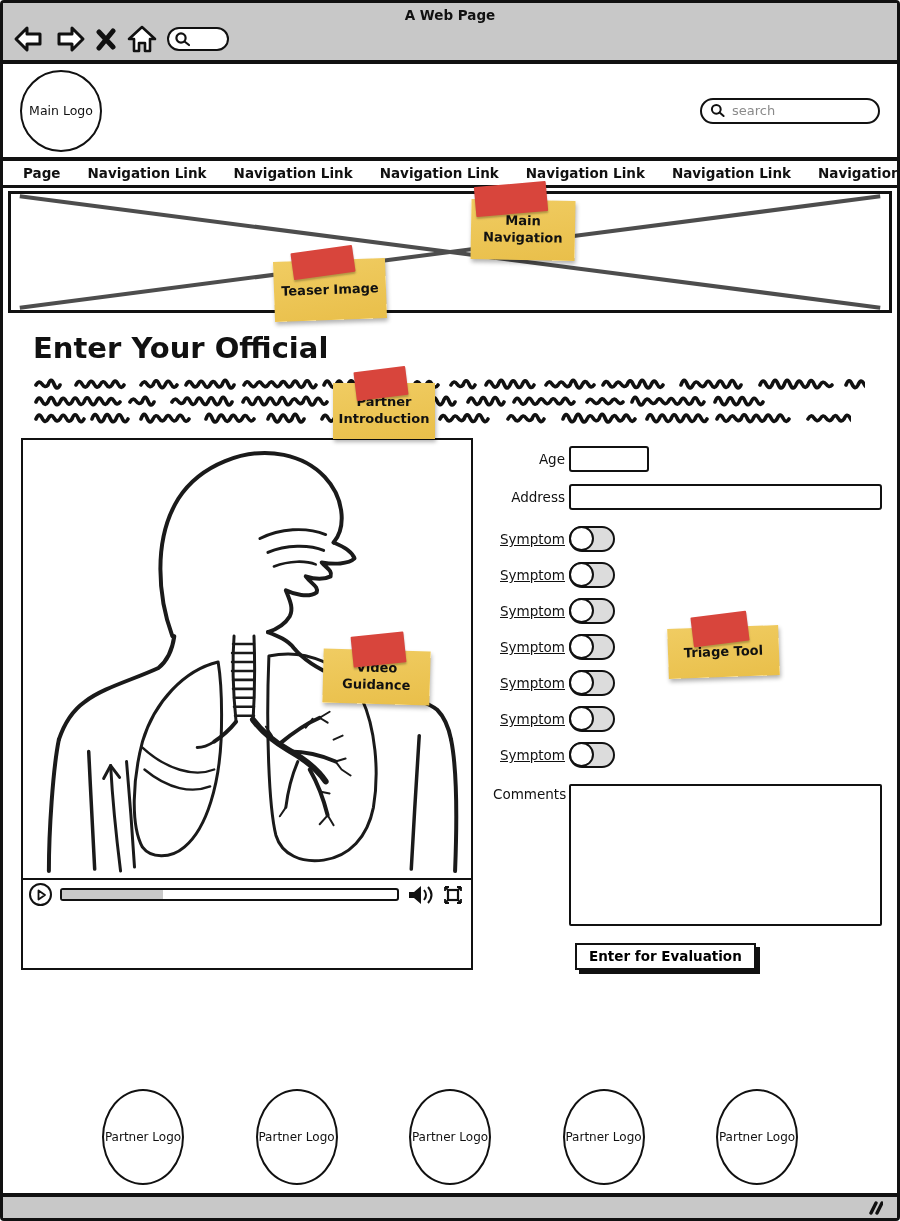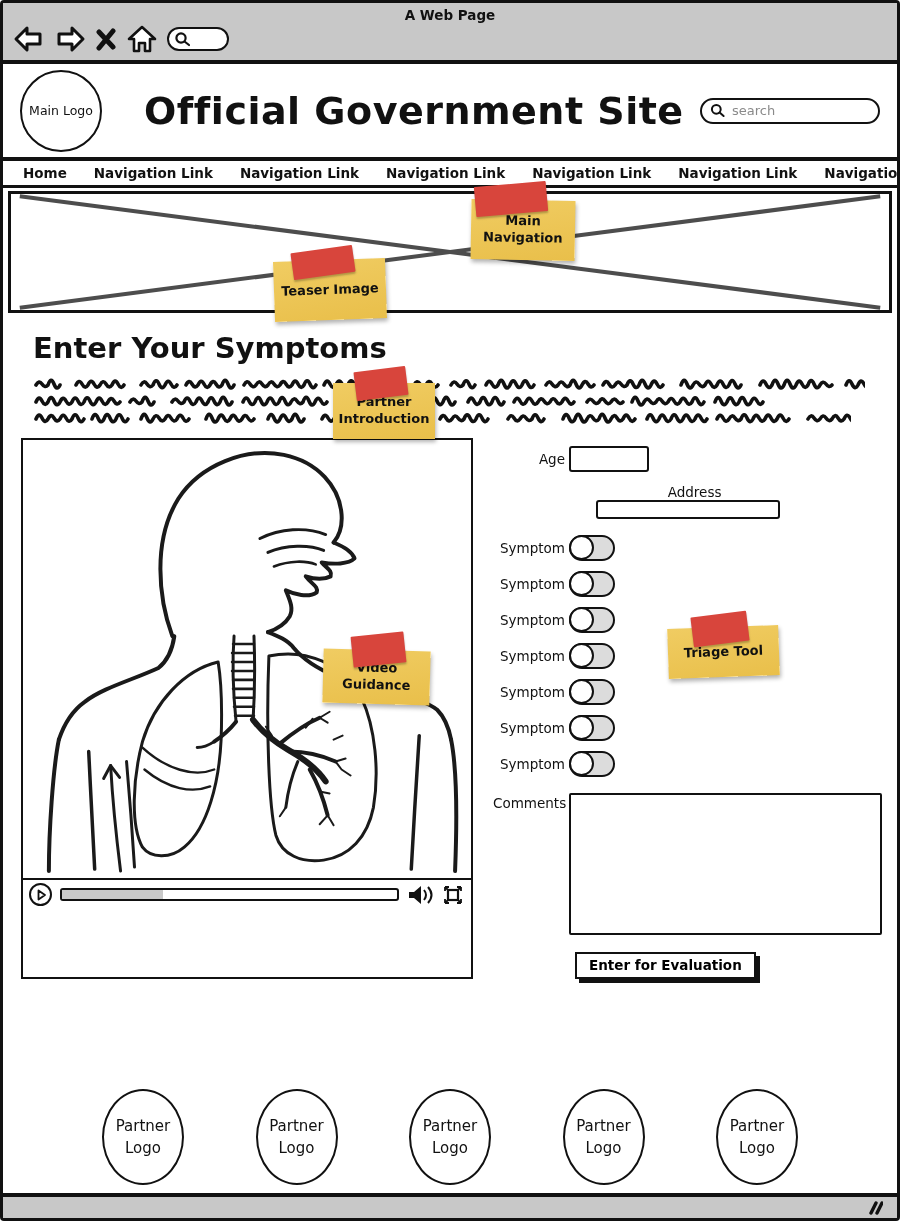--- a/index.html
+++ b/index.html
@@ -59,38 +59,38 @@
   .progress-fill{height:100%;background:#c9c9c9;}
 
   
   .triage-form{flex:1;padding-top:8px;}
   .form-row{display:flex;align-items:center;margin-bottom:12px;}
   .flabel{width:72px;text-align:right;margin-right:4px;font-size:13.5px;flex:0 0 auto;}
   .in{border:2.5px solid #111;border-radius:3px;height:26px;background:#fff;outline:none;
     font-family:"DejaVu Sans",sans-serif;font-size:13px;padding:0 5px;}
   .in-age{width:80px;}
   .in-address{flex:1;}
-  .sym-row{margin-bottom:10px;}
+  .sym-row{margin-bottom:10px;text-decoration:underline;}
   .toggle{width:46px;height:26px;border:2.5px solid #111;border-radius:13px;background:#dcdcdc;
     position:relative;cursor:pointer;flex:0 0 auto;}
   .knob{position:absolute;left:-2.5px;top:-2.5px;width:25px;height:25px;border:2.5px solid #111;
     border-radius:50%;background:#fff;}
   .comments-row{align-items:flex-start;margin-top:16px;justify-content:center;}
   .comments-row .flabel{margin-top:2px;}
   .in-comments{flex:1;height:142px;resize:none;border:2.5px solid #111;border-radius:2px;
     font-family:"DejaVu Sans",sans-serif;font-size:13px;padding:4px;outline:none;}
   .submit-row{margin-top:17px;margin-left:82px;}
   .submit-btn{border:2.5px solid #111;background:#fff;font-family:"DejaVu Sans",sans-serif;
     font-size:13.5px;font-weight:600;padding:3px 12px 4px;box-shadow:4px 4px 0 #111;cursor:pointer;}
 
   
   .partners{margin-top:auto;margin-bottom:8px;display:flex;justify-content:space-between;
     padding:0 99px;}
   .partner{width:82px;height:96px;border:2.5px solid #111;border-radius:50%;display:flex;
-    align-items:center;justify-content:center;text-align:center;font-size:15px;line-height:1.5;}
+    align-items:center;justify-content:center;text-align:center;font-size:12px;line-height:1.5;}
 
   
   .status-bar{height:25px;background:var(--chrome-gray,#c8c8c8);border-top:4px solid #111;
     position:relative;flex:0 0 auto;}
   .grip{position:absolute;right:14px;top:4px;}
 
   
   .sticky{position:absolute;background:linear-gradient(172deg,#f0cc62,var(--sticky-yellow,#e9bf4a));
     box-shadow:1px 3px 4px rgba(0,0,0,.3);display:flex;align-items:center;justify-content:center;
     text-align:center;font-size:13px;font-weight:600;color:#111;z-index:30;padding:4px;line-height:1.3;}
@@ -129,51 +129,50 @@
         <svg width="18" height="17" viewBox="0 0 18 17">
             <circle cx="7" cy="7" r="4.6" fill="none" stroke="#111" stroke-width="2.2"></circle>
             <line x1="10.5" y1="10.5" x2="15" y2="14" stroke="#111" stroke-width="2.2" stroke-linecap="round"></line>
           </svg>
       </span>
     </div>
   </div>
 
   <div class="site-header">
     <div class="logo-circle">Main Logo</div>
-    <div class="site-title">Official Government Site</div>
     <div class="hdr-search">
       <svg width="16" height="16" viewBox="0 0 16 16">
           <circle cx="6.3" cy="6.3" r="4.4" fill="none" stroke="#111" stroke-width="2"></circle>
           <line x1="9.6" y1="9.6" x2="13.6" y2="13" stroke="#111" stroke-width="2" stroke-linecap="round"></line>
         </svg>
       <input placeholder="search" style="">
     </div>
   </div>
 
   <div class="nav-bar">
-    <span class="nav-item">Home</span>
+    <span class="nav-item">Page</span>
     <span class="nav-item">Navigation Link</span>
     <span class="nav-item">Navigation Link</span>
     <span class="nav-item">Navigation Link</span>
     <span class="nav-item">Navigation Link</span>
     <span class="nav-item">Navigation Link</span>
     <span class="nav-item">Navigation Link</span>
   </div>
 
   <div class="teaser-wrap">
     <div class="teaser">
       <svg viewBox="0 0 100 100" preserveAspectRatio="none">
         <line x1="1" y1="2" x2="99" y2="98" stroke="#4d4d4d" stroke-width="4" vector-effect="non-scaling-stroke"></line>
         <line x1="99" y1="2" x2="1" y2="98" stroke="#4d4d4d" stroke-width="4" vector-effect="non-scaling-stroke"></line>
       </svg>
     </div>
   </div>
 
   <div class="section">
-    <h1 class="page-h1">Enter Your Symptoms</h1>
+    <h1 class="page-h1">Enter Your Official</h1>
     <svg class="squiggle" width="832" height="15" viewBox="0 0 832 15">
         <path d="M3,10 q3,-5.2 6,-1 q3,4.5 6,1 q3,-8.9 6,-1 q3,7.6 6,1M43,10 q3,-6.6 6,-1 q3,5.6 6,1 q3,-6.9 6,-1 q3,5.8 6,1 q3,-6.0 6,-1 q3,5.1 6,1 q3,-7.2 6,-1 q3,6.1 6,1M108,10 q3,-5.6 6,-1 q3,4.8 6,1 q3,-8.1 6,-1 q3,6.8 6,1 q3,-7.1 6,-1 q3,6.0 6,1M153,10 q3,-6.2 6,-1 q3,5.2 6,1 q3,-7.1 6,-1 q3,6.1 6,1 q3,-6.2 6,-1 q3,5.3 6,1 q3,-8.9 6,-1 q3,7.6 6,1M211,10 q3,-5.8 6,-1 q3,4.9 6,1 q3,-5.6 6,-1 q3,4.7 6,1 q3,-5.6 6,-1 q3,4.8 6,1 q3,-6.2 6,-1 q3,5.2 6,1 q3,-7.2 6,-1 q3,6.1 6,1 q3,-8.0 6,-1 q3,6.8 6,1M291,10 q3,-7.2 6,-1 q3,6.1 6,1 q3,-7.5 6,-1 q3,6.4 6,1 q3,-7.7 6,-1 q3,6.6 6,1 q3,-8.9 6,-1 q3,7.5 6,1 q3,-7.5 6,-1 q3,6.4 6,1 q3,-8.7 6,-1 q3,7.4 6,1M381,10 q3,-5.7 6,-1 q3,4.8 6,1 q3,-6.4 6,-1 q3,5.5 6,1M418,10 q3,-5.4 6,-1 q3,4.5 6,1 q3,-8.1 6,-1 q3,6.9 6,1M453,10 q3,-6.9 6,-1 q3,5.8 6,1 q3,-8.8 6,-1 q3,7.5 6,1 q3,-7.8 6,-1 q3,6.6 6,1 q3,-7.8 6,-1 q3,6.6 6,1M513,10 q3,-5.6 6,-1 q3,4.7 6,1 q3,-5.5 6,-1 q3,4.7 6,1 q3,-8.7 6,-1 q3,7.4 6,1 q3,-6.3 6,-1 q3,5.3 6,1M570,10 q3,-6.3 6,-1 q3,5.4 6,1 q3,-5.2 6,-1 q3,4.4 6,1 q3,-7.7 6,-1 q3,6.6 6,1 q3,-8.7 6,-1 q3,7.4 6,1 q3,-7.2 6,-1 q3,6.1 6,1M648,10 q3,-8.7 6,-1 q3,7.4 6,1 q3,-5.5 6,-1 q3,4.6 6,1 q3,-7.1 6,-1 q3,6.1 6,1 q3,-7.6 6,-1 q3,6.5 6,1 q3,-8.6 6,-1 q3,7.3 6,1M727,10 q3,-7.4 6,-1 q3,6.3 6,1 q3,-8.9 6,-1 q3,7.5 6,1 q3,-8.9 6,-1 q3,7.5 6,1 q3,-7.2 6,-1 q3,6.1 6,1 q3,-8.3 6,-1 q3,7.0 6,1 q3,-5.0 6,-1 q3,4.3 6,1M813,10 q3,-7.9 6,-1 q3,6.7 6,1 q3,-7.2 6,-1 q3,6.1 6,1" fill="none" stroke="#111" stroke-width="3.6" stroke-linecap="round"></path>
       </svg>
     <svg class="squiggle" width="756" height="15" viewBox="0 0 756 15">
         <path d="M3,10 q3,-7.2 6,-1 q3,6.1 6,1 q3,-8.3 6,-1 q3,7.0 6,1 q3,-6.7 6,-1 q3,5.7 6,1 q3,-7.6 6,-1 q3,6.4 6,1 q3,-8.0 6,-1 q3,6.8 6,1 q3,-7.2 6,-1 q3,6.1 6,1 q3,-6.2 6,-1 q3,5.3 6,1M97,10 q3,-5.1 6,-1 q3,4.3 6,1 q3,-8.8 6,-1 q3,7.5 6,1M139,10 q3,-5.1 6,-1 q3,4.3 6,1 q3,-7.5 6,-1 q3,6.4 6,1 q3,-7.4 6,-1 q3,6.3 6,1 q3,-7.9 6,-1 q3,6.7 6,1 q3,-9.0 6,-1 q3,7.6 6,1M210,10 q3,-7.6 6,-1 q3,6.5 6,1 q3,-8.2 6,-1 q3,7.0 6,1 q3,-7.5 6,-1 q3,6.4 6,1 q3,-8.3 6,-1 q3,7.1 6,1 q3,-5.6 6,-1 q3,4.7 6,1 q3,-9.0 6,-1 q3,7.6 6,1 q3,-7.0 6,-1 q3,6.0 6,1M308,10 q3,-6.6 6,-1 q3,5.6 6,1 q3,-5.8 6,-1 q3,5.0 6,1 q3,-8.3 6,-1 q3,7.0 6,1M362,10 q3,-7.6 6,-1 q3,6.5 6,1 q3,-9.0 6,-1 q3,7.6 6,1 q3,-7.4 6,-1 q3,6.3 6,1 q3,-7.9 6,-1 q3,6.8 6,1 q3,-8.8 6,-1 q3,7.5 6,1M435,10 q3,-7.3 6,-1 q3,6.2 6,1 q3,-8.2 6,-1 q3,7.0 6,1 q3,-8.4 6,-1 q3,7.2 6,1M481,10 q3,-6.9 6,-1 q3,5.9 6,1 q3,-7.1 6,-1 q3,6.0 6,1 q3,-5.7 6,-1 q3,4.9 6,1 q3,-6.0 6,-1 q3,5.1 6,1 q3,-6.8 6,-1 q3,5.7 6,1M554,10 q3,-5.0 6,-1 q3,4.3 6,1 q3,-5.7 6,-1 q3,4.8 6,1 q3,-5.1 6,-1 q3,4.3 6,1M599,10 q3,-8.9 6,-1 q3,7.6 6,1 q3,-5.2 6,-1 q3,4.5 6,1 q3,-5.7 6,-1 q3,4.8 6,1 q3,-6.6 6,-1 q3,5.6 6,1 q3,-7.0 6,-1 q3,5.9 6,1 q3,-7.9 6,-1 q3,6.7 6,1M682,10 q3,-8.2 6,-1 q3,6.9 6,1 q3,-7.8 6,-1 q3,6.7 6,1 q3,-8.2 6,-1 q3,7.0 6,1 q3,-7.1 6,-1 q3,6.1 6,1" fill="none" stroke="#111" stroke-width="3.6" stroke-linecap="round"></path>
       </svg>
     <svg class="squiggle" width="818" height="15" viewBox="0 0 818 15">
         <path d="M3,10 q3,-7.3 6,-1 q3,6.2 6,1 q3,-6.2 6,-1 q3,5.2 6,1 q3,-7.1 6,-1 q3,6.0 6,1 q3,-8.1 6,-1 q3,6.9 6,1M59,10 q3,-8.3 6,-1 q3,7.1 6,1 q3,-8.3 6,-1 q3,7.1 6,1 q3,-8.1 6,-1 q3,6.9 6,1M108,10 q3,-8.7 6,-1 q3,7.4 6,1 q3,-6.0 6,-1 q3,5.1 6,1 q3,-6.4 6,-1 q3,5.5 6,1 q3,-6.9 6,-1 q3,5.9 6,1M173,10 q3,-8.9 6,-1 q3,7.6 6,1 q3,-7.2 6,-1 q3,6.1 6,1 q3,-6.7 6,-1 q3,5.7 6,1 q3,-6.4 6,-1 q3,5.4 6,1M235,10 q3,-8.5 6,-1 q3,7.3 6,1 q3,-7.3 6,-1 q3,6.2 6,1 q3,-8.9 6,-1 q3,7.6 6,1M289,10 q3,-6.7 6,-1 q3,5.7 6,1 q3,-7.8 6,-1 q3,6.6 6,1 q3,-8.7 6,-1 q3,7.4 6,1 q3,-7.2 6,-1 q3,6.1 6,1M353,10 q3,-7.8 6,-1 q3,6.6 6,1 q3,-6.6 6,-1 q3,5.6 6,1 q3,-7.4 6,-1 q3,6.3 6,1M407,10 q3,-6.2 6,-1 q3,5.3 6,1 q3,-5.4 6,-1 q3,4.6 6,1 q3,-7.7 6,-1 q3,6.6 6,1 q3,-7.9 6,-1 q3,6.7 6,1M475,10 q3,-6.0 6,-1 q3,5.1 6,1 q3,-5.3 6,-1 q3,4.5 6,1 q3,-7.9 6,-1 q3,6.7 6,1M530,10 q3,-8.3 6,-1 q3,7.1 6,1 q3,-8.9 6,-1 q3,7.5 6,1 q3,-5.9 6,-1 q3,5.0 6,1 q3,-8.9 6,-1 q3,7.6 6,1 q3,-6.1 6,-1 q3,5.2 6,1 q3,-7.2 6,-1 q3,6.1 6,1M614,10 q3,-8.0 6,-1 q3,6.8 6,1 q3,-7.5 6,-1 q3,6.4 6,1 q3,-7.9 6,-1 q3,6.7 6,1 q3,-7.5 6,-1 q3,6.4 6,1 q3,-7.4 6,-1 q3,6.3 6,1M684,10 q3,-6.9 6,-1 q3,5.9 6,1 q3,-5.6 6,-1 q3,4.7 6,1 q3,-7.9 6,-1 q3,6.7 6,1 q3,-6.9 6,-1 q3,5.8 6,1 q3,-7.2 6,-1 q3,6.2 6,1 q3,-7.2 6,-1 q3,6.1 6,1M775,10 q3,-5.6 6,-1 q3,4.8 6,1 q3,-5.4 6,-1 q3,4.6 6,1 q3,-6.1 6,-1 q3,5.2 6,1 q3,-7.1 6,-1 q3,6.0 6,1" fill="none" stroke="#111" stroke-width="3.6" stroke-linecap="round"></path>
       </svg>
   </div>
@@ -247,21 +246,21 @@
             </svg>
         </span>
       </div>
     </div>
 
     <div class="triage-form">
       <div class="form-row">
         <label class="flabel">Age</label>
         <input class="in in-age" style="">
       </div>
-      <div class="form-row" style="margin-bottom:16px;flex-direction:column;">
+      <div class="form-row" style="margin-bottom:16px;">
         <label class="flabel">Address</label>
         <input class="in in-address" style="">
       </div>
       <div class="form-row sym-row">
         <label class="flabel">Symptom</label>
         <div class="toggle">
             <div class="knob"></div>
           </div>
       </div>
       <div class="form-row sym-row">

